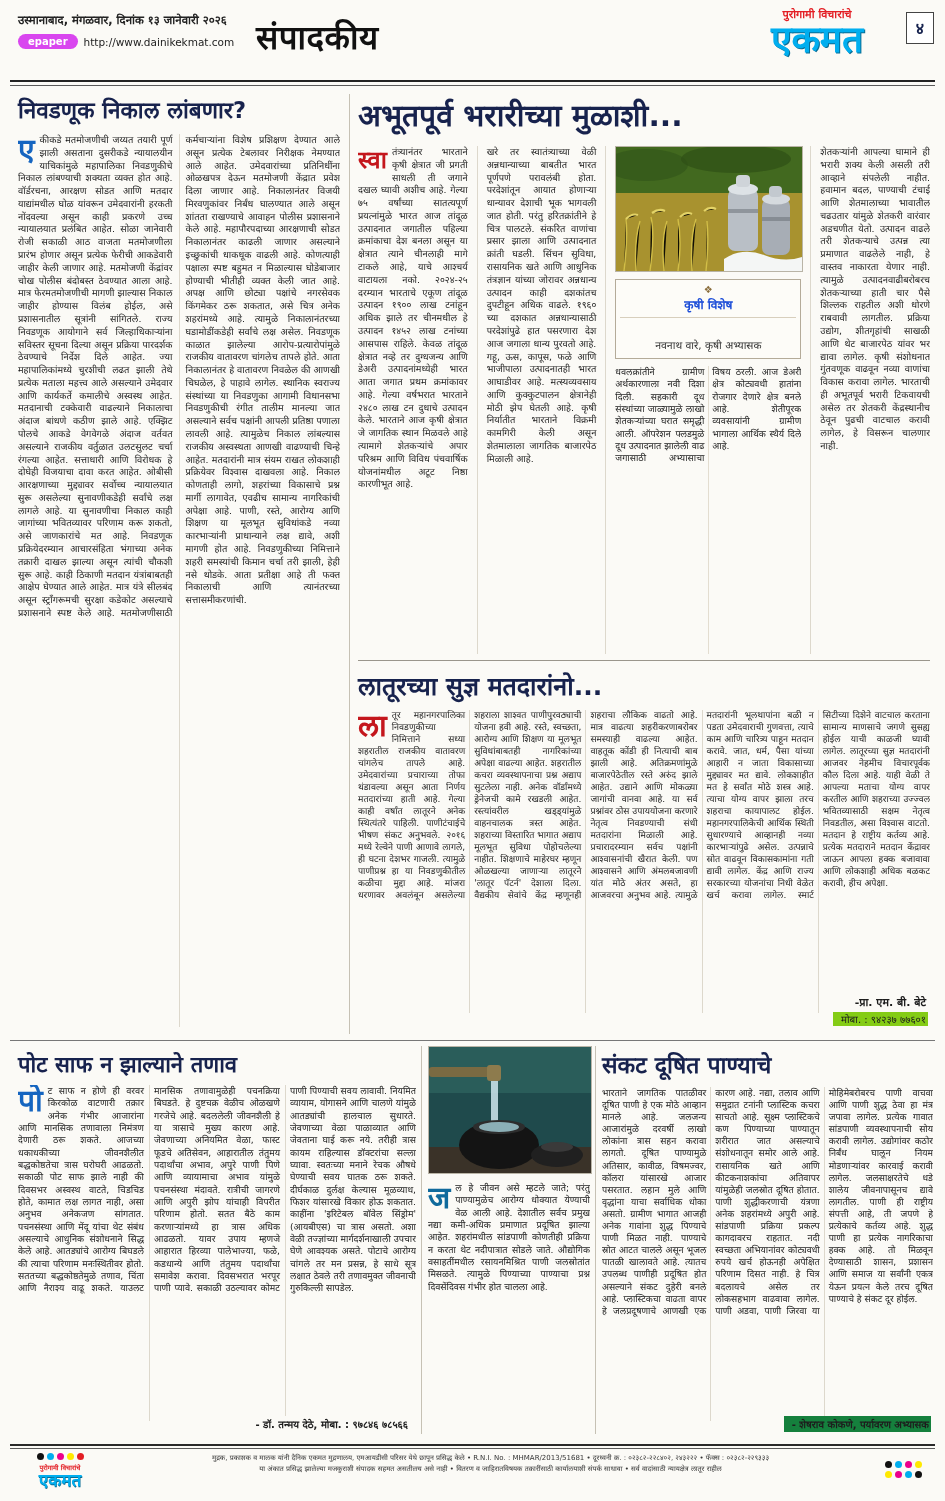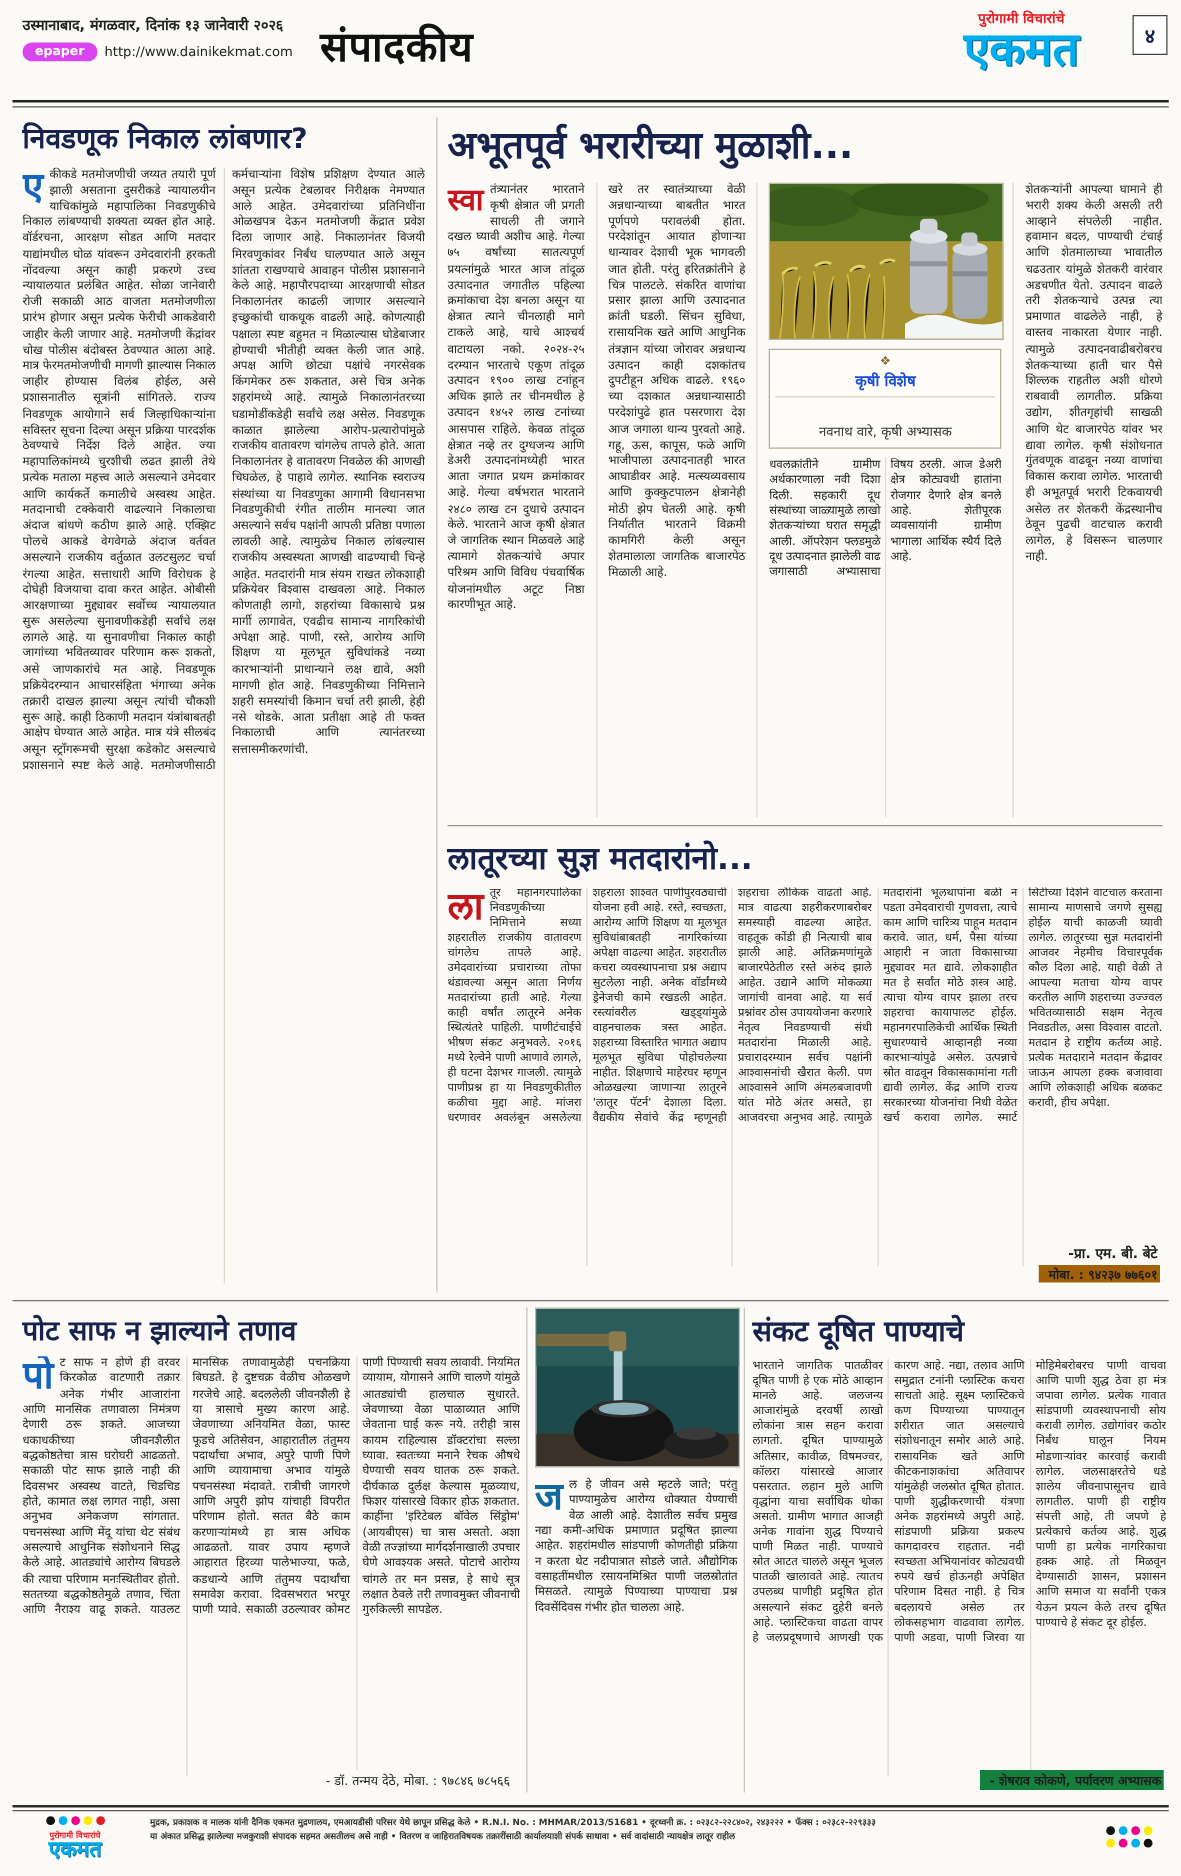--- a/index.html
+++ b/index.html
@@ -40,41 +40,41 @@
   .author-box{border:1px solid #b4ab99;background:#fdfcf8;text-align:center;padding:5px 4px 6px;}
   .author-box .orn{color:#8a6d3b;font-size:10px;line-height:1;}
   .author-box .kv-title{color:#1d4ed8;font-size:12px;font-weight:800;margin-top:1px;}
   .author-box .kv-name{font-size:10.5px;color:#333;border-top:1px solid #d8cfbd;margin-top:4px;padding-top:20px;}
   .amid-text{flex:1;column-count:2;column-gap:8px;column-rule:1px solid #e3ddd0;font-size:9.2px;line-height:1.34;text-align:justify;overflow:hidden;}
   
   .art-latur{position:absolute;left:358px;top:668px;width:572px;height:366px;}
   .art-latur .headline{font-size:25px;margin-bottom:8px;}
   .latur-cols{height:303px;column-count:5;column-gap:9px;column-rule:1px solid #ddd8cc;font-size:9px;line-height:1.33;text-align:justify;overflow:hidden;}
   .latur-byline{position:absolute;right:2px;bottom:24px;font-size:11px;font-weight:800;background:#fbfaf6;padding:1px 2px 1px 8px;}
-  .latur-phone{position:absolute;right:2px;bottom:8px;font-size:10px;font-weight:700;background:#a16207;padding:0 2px 0 8px;}
+  .latur-phone{position:absolute;right:2px;bottom:8px;font-size:10px;font-weight:400;background:#84cc16;padding:0 2px 0 8px;}
   
   .art-stomach{position:absolute;left:18px;top:1048px;width:398px;height:386px;}
   .art-stomach .headline{font-size:22px;margin-bottom:7px;}
   .stomach-cols{height:336px;column-count:3;column-gap:10px;column-rule:1px solid #ddd8cc;font-size:9.2px;line-height:1.34;text-align:justify;overflow:hidden;}
-  .stomach-byline{position:absolute;right:6px;bottom:2px;font-size:10px;font-weight:400;background:#fbfaf6;padding:1px 2px 1px 8px;margin-top:48px;}
+  .stomach-byline{position:absolute;right:6px;bottom:2px;font-size:10px;font-weight:700;background:#fbfaf6;padding:1px 2px 1px 8px;margin-top:48px;}
   .photo-water-wrap{position:absolute;left:428px;top:1046px;width:162px;}
   .water-intro{position:absolute;left:428px;top:1182px;width:162px;height:248px;font-size:9.2px;line-height:1.34;text-align:justify;overflow:hidden;}
   .art-water{position:absolute;left:602px;top:1048px;width:331px;height:386px;}
   .art-water .headline{font-size:23px;margin-bottom:7px;}
   .water-cols{height:334px;column-count:3;column-gap:9px;column-rule:1px solid #ddd8cc;font-size:9.1px;line-height:1.33;text-align:justify;overflow:hidden;}
   .water-byline{position:absolute;right:2px;bottom:2px;font-size:10px;font-weight:800;background:#15803d;padding:1px 2px 1px 8px;}
   
   .f-rule-a{position:absolute;left:10px;top:1444px;width:925px;border-top:2px solid #2a2a2a;}
   .f-rule-b{position:absolute;left:10px;top:1448px;width:925px;border-top:1px solid #5a5a5a;}
   .footer{position:absolute;left:12px;top:1453px;width:921px;display:flex;align-items:flex-start;gap:12px;}
   .f-left{width:96px;text-align:center;}
   .f-left .f-tag{color:#e31e24;font-size:6.5px;font-weight:700;}
   .f-left .f-brand{color:#00aeef;font-size:17px;font-weight:800;line-height:1;text-shadow:0.5px 0.5px 0 #0a6c93;}
   .f-center{flex:1;font-size:7px;line-height:1.55;color:#333;text-align:center;}
-  .f-center .f-line{display:flex;align-items:center;gap:6px;justify-content:flex-start;font-weight:bold;}
+  .f-center .f-line{display:flex;align-items:center;gap:6px;justify-content:center;}
   .dots{display:flex;gap:3px;justify-content:center;margin-bottom:3px;}
   .dot{width:7px;height:7px;border-radius:50%;display:inline-block;}
   .dot.k{background:#111}.dot.c{background:#00aeef}.dot.m{background:#ec008c}.dot.y{background:#ffe900}.dot.r{background:#e31e24}
   .f-right{width:60px;text-align:center;padding-top:8px;}
 </style>
 </head>
 <body>
 
 <div class="page">
 

